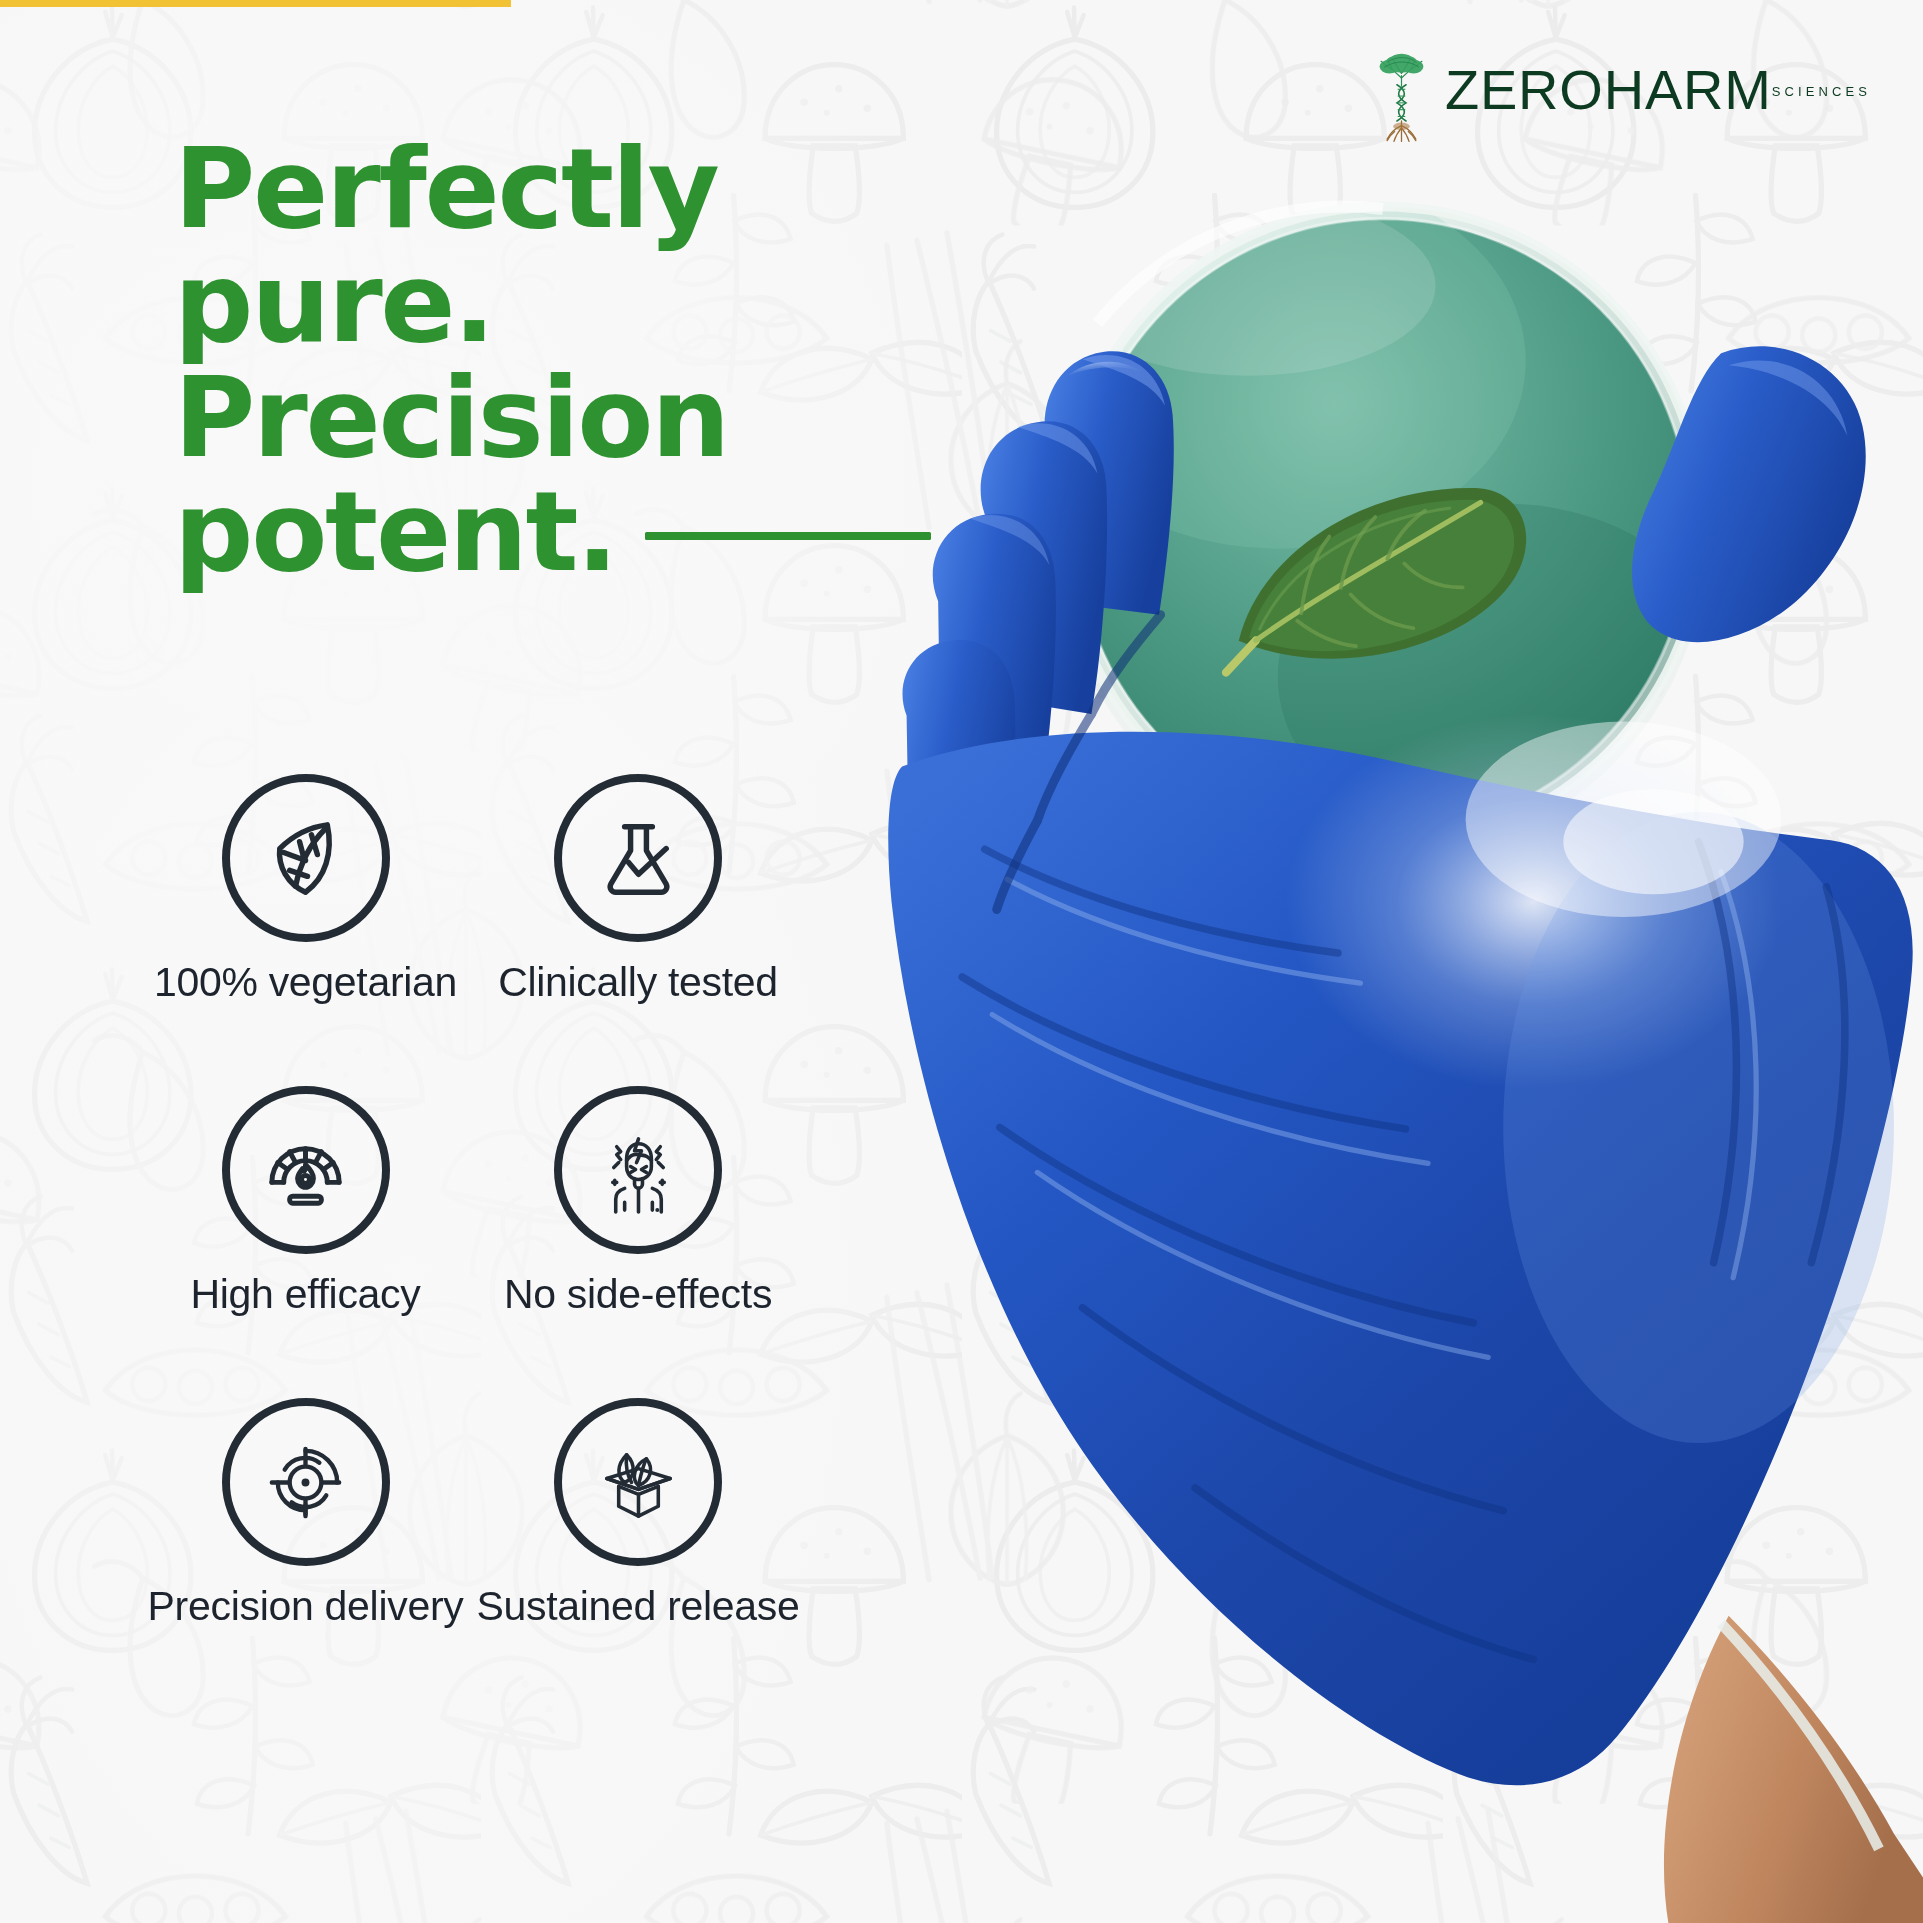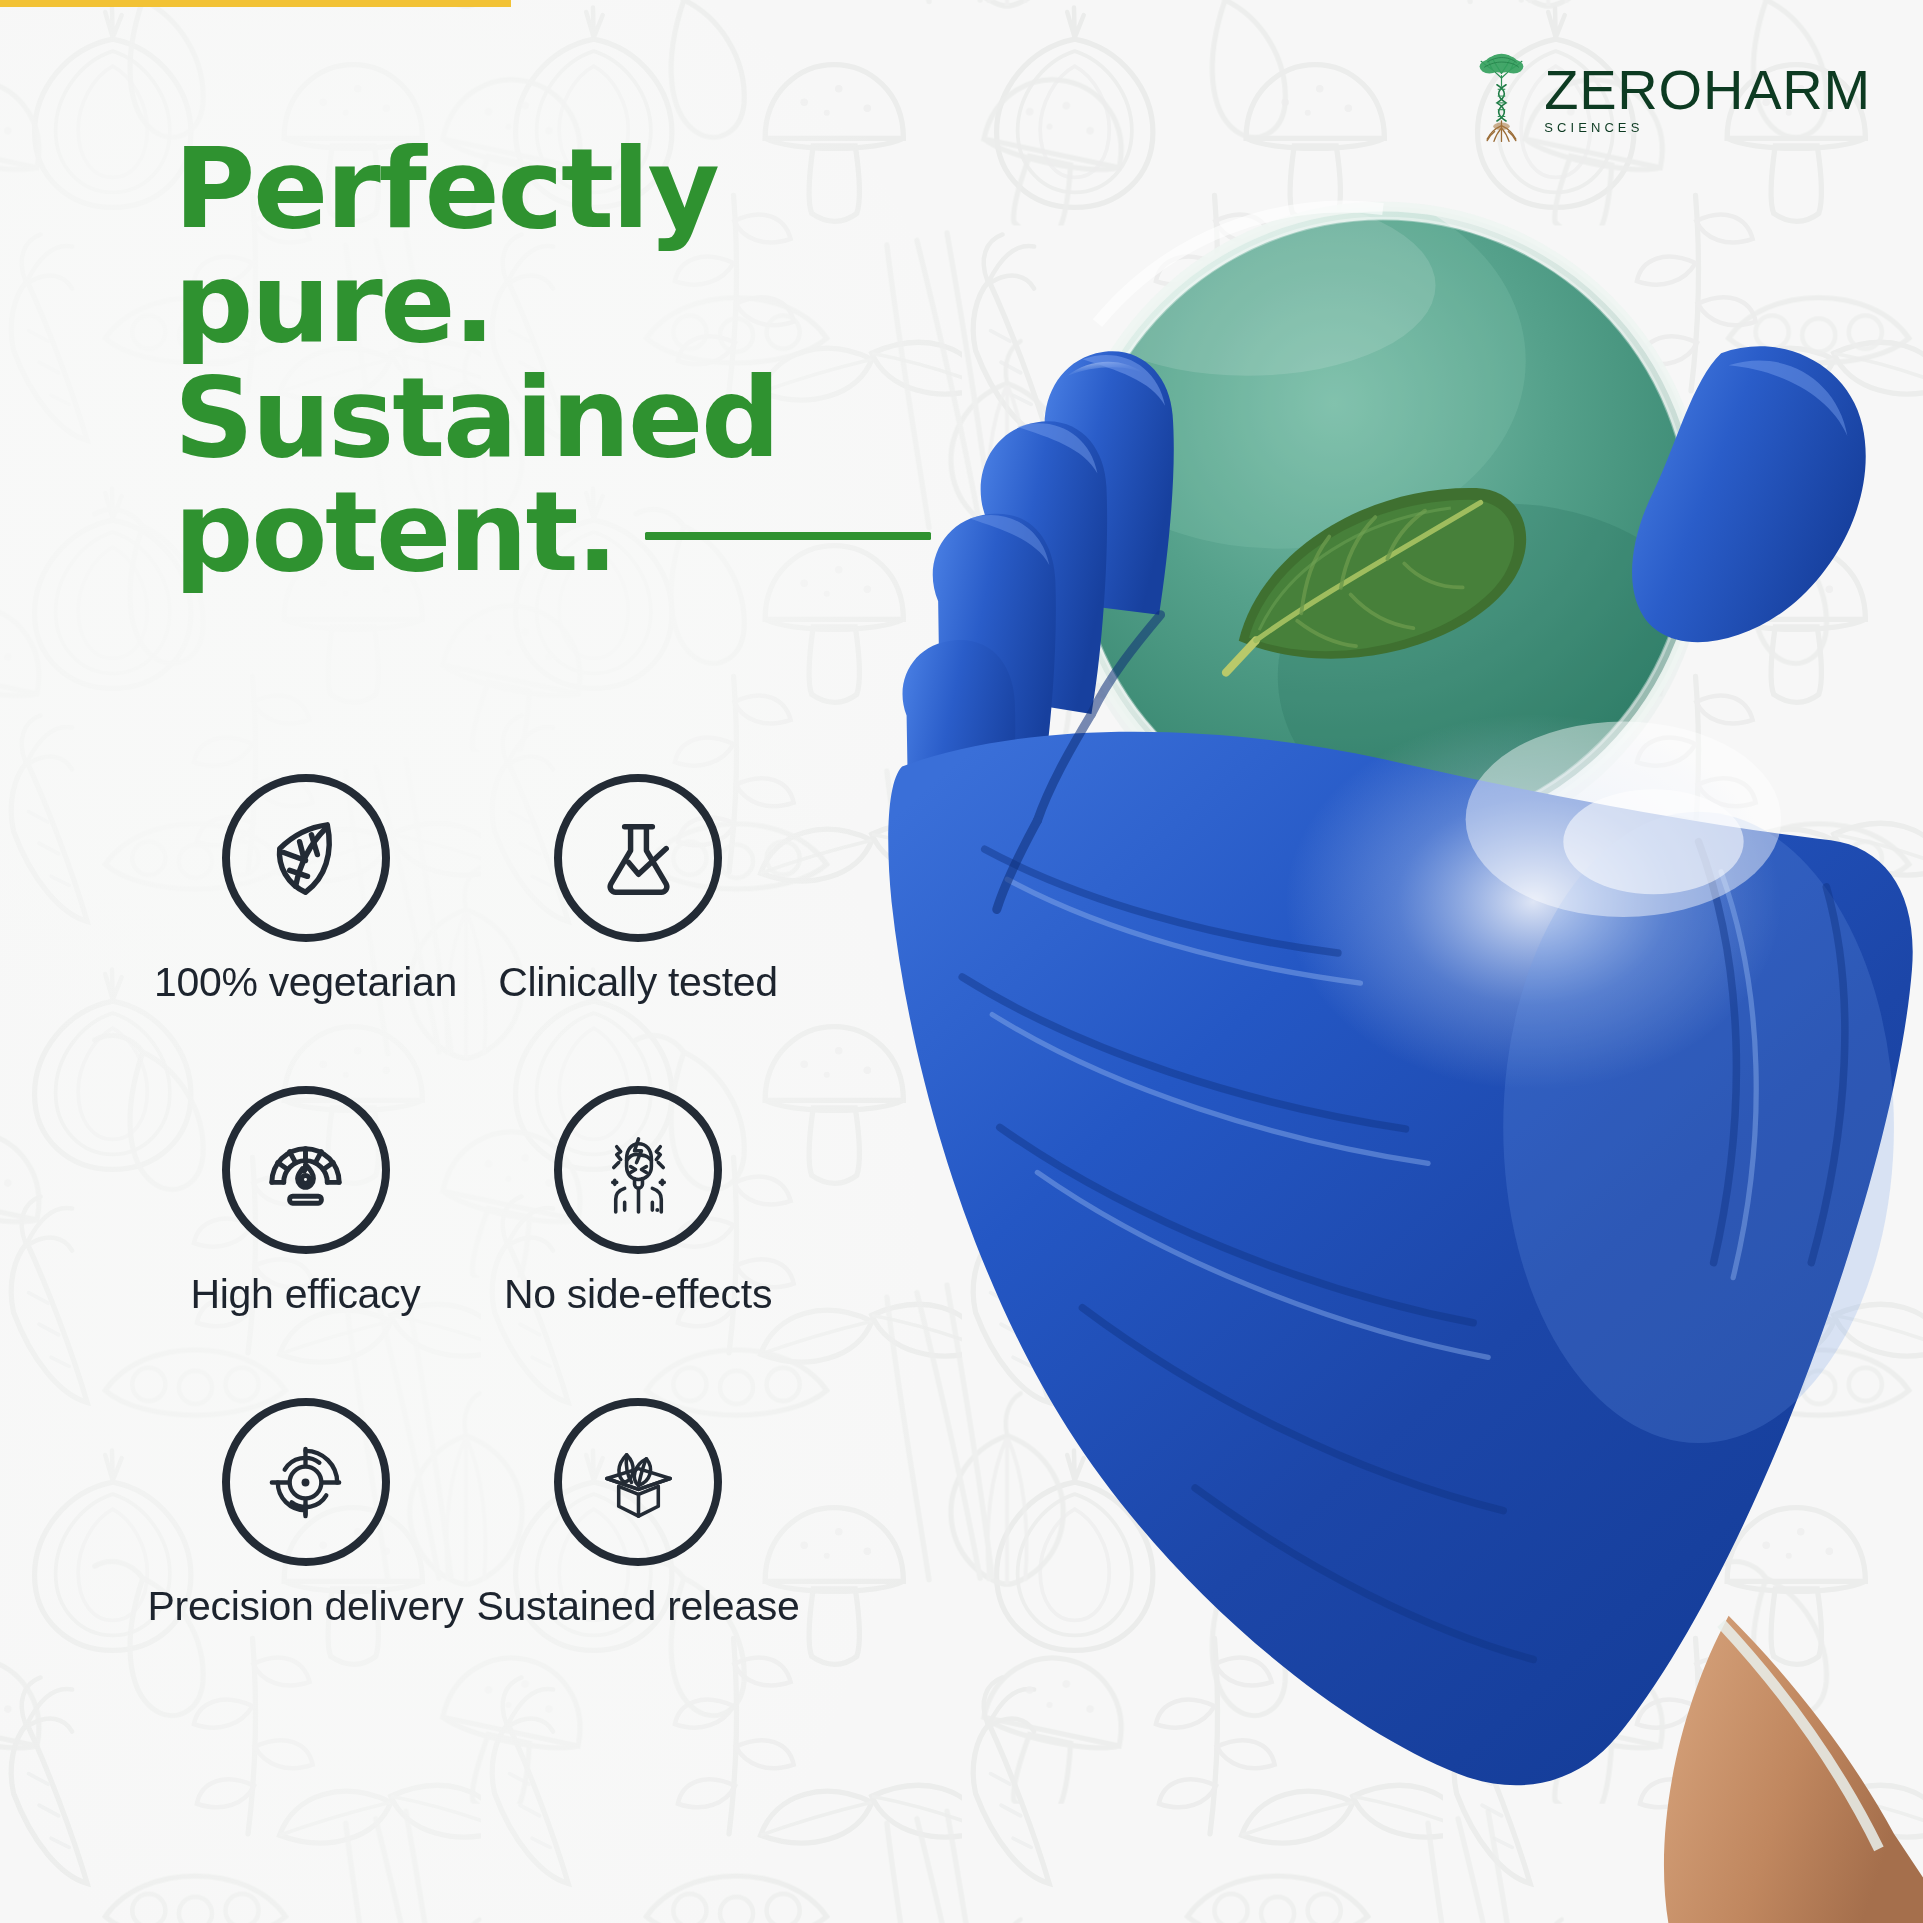--- a/index.html
+++ b/index.html
@@ -20,21 +20,21 @@
     background:radial-gradient(ellipse 902px 827px at 316px 481px, rgba(248,249,248,.93) 0%, rgba(248,249,248,.72) 45%, rgba(248,249,248,0) 75%),
                radial-gradient(ellipse 676px 1052px at 406px 1278px, rgba(248,249,248,.80) 0%, rgba(248,249,248,.45) 50%, rgba(248,249,248,0) 80%);
     pointer-events:none;}
 
   
   .top-rule{position:absolute;top:0;left:0;height:6.8px;width:511px;z-index:6;}
 
   
   .logo{position:absolute;top:53px;right:53px;z-index:7;display:flex;align-items:flex-start;gap:10.5px;}
   .logo-mark{width:65px;height:89px;flex:0 0 auto;}
-  .logo-words{display:flex;flex-direction:column;align-items:flex-start;padding-top:10.5px;}
+  .logo-words{display:flex;align-items:center;padding-top:10.5px;}
   .logo-title{font-size:56px;line-height:.92;font-weight:400;color:#0d3b22;letter-spacing:0.8px;
     font-family:"Liberation Sans","DejaVu Sans",sans-serif;}
   .logo-sub{font-size:13px;color:#0d3b22;letter-spacing:4.1px;margin-top:4.5px;font-weight:400;}
 
   
   .headline{position:absolute;left:174px;top:132px;z-index:7;}
   .headline .hl{
     color:#2f9230;font-weight:800;font-size:111px;line-height:1.03;
     letter-spacing:-2.3px;white-space:nowrap;
     font-family:"DejaVu Sans","Liberation Sans",sans-serif;
@@ -323,21 +323,21 @@
     </span>
     <span class="logo-words">
       <span class="logo-title">ZEROHARM</span>
       <span class="logo-sub">SCIENCES</span>
     </span>
   </div>
 
   <div class="headline">
     <div class="hl">Perfectly</div>
     <div class="hl">pure.</div>
-    <div class="hl">Sustained</div>
+    <div class="hl">Precision</div>
     <div class="hl-row">
       <span class="hl">potent.</span>
       <span class="hl-dash"></span>
     </div>
   </div>
 
   <div class="features">
 
     <div class="feature">
       <div class="f-circle">

